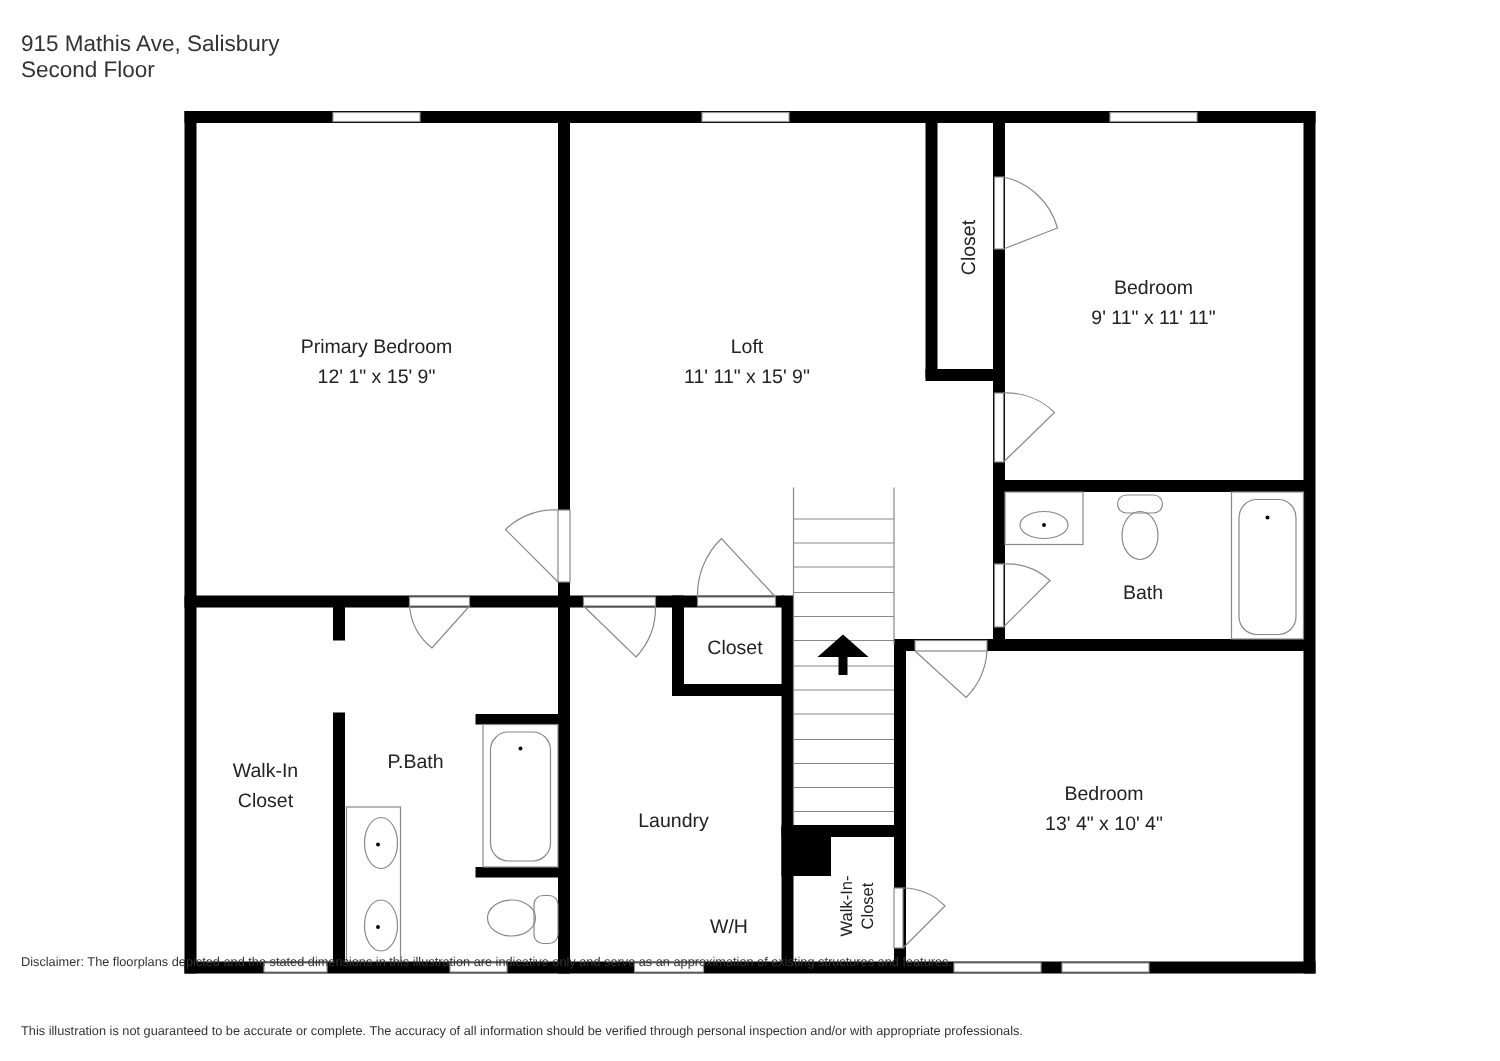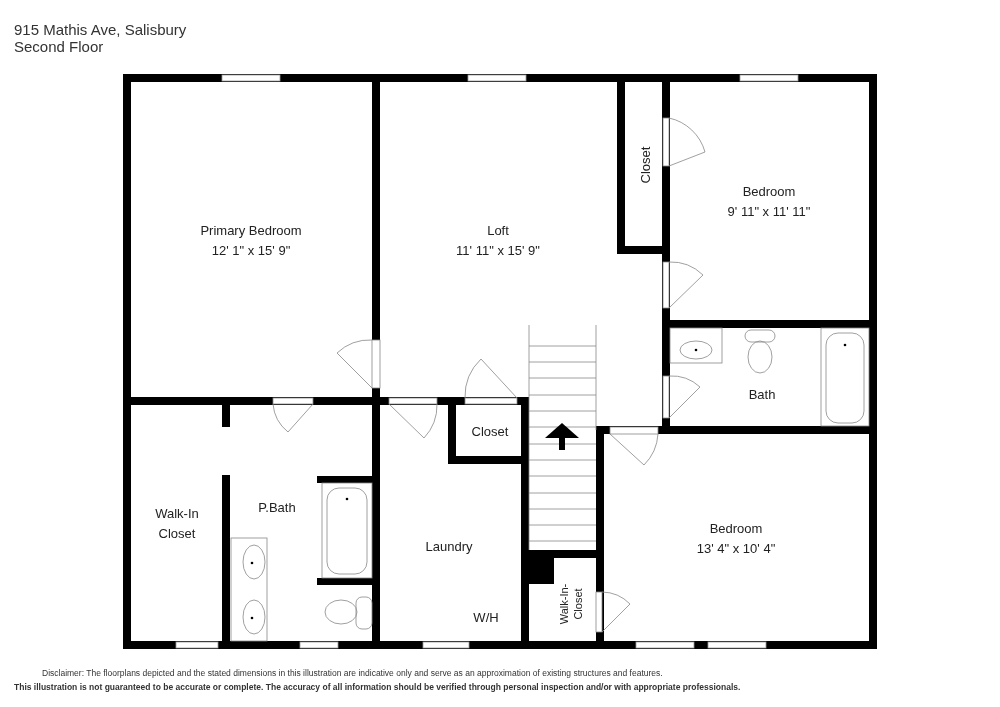--- a/index.html
+++ b/index.html
@@ -143,14 +143,14 @@
   <text class="lbl" x="277" y="512" text-anchor="middle">P.Bath</text>
   <text class="lbl" x="449" y="551" text-anchor="middle">Laundry</text>
   <text class="lbl" x="486" y="622" text-anchor="middle">W/H</text>
   <text class="lbl" x="490" y="436" text-anchor="middle">Closet</text>
   <text class="lbl" x="568" y="604" text-anchor="middle" font-size="11" transform="rotate(-90 568 604)" style="font-size:11px">Walk-In-</text>
   <text class="lbl" x="582" y="604" text-anchor="middle" transform="rotate(-90 582 604)" style="font-size:11px">Closet</text>
   <text class="lbl" x="736" y="533" text-anchor="middle">Bedroom</text>
   <text class="lbl" x="736" y="553" text-anchor="middle">13' 4" x 10' 4"</text>
 </svg>
 
-<div class="disc" style="top:668px;margin-left:28px;">Disclaimer: The floorplans depicted and the stated dimensions in this illustration are indicative only and serve as an approximation of existing structures and features.</div>
-<div class="disc" style="top:682px;font-weight:bold;">This illustration is not guaranteed to be accurate or complete. The accuracy of all information should be verified through personal inspection and/or with appropriate professionals.</div>
+<div class="disc" style="top:636px;">Disclaimer: The floorplans depicted and the stated dimensions in this illustration are indicative only and serve as an approximation of existing structures and features.</div>
+<div class="disc" style="top:682px;">This illustration is not guaranteed to be accurate or complete. The accuracy of all information should be verified through personal inspection and/or with appropriate professionals.</div>
 
 </body></html>

